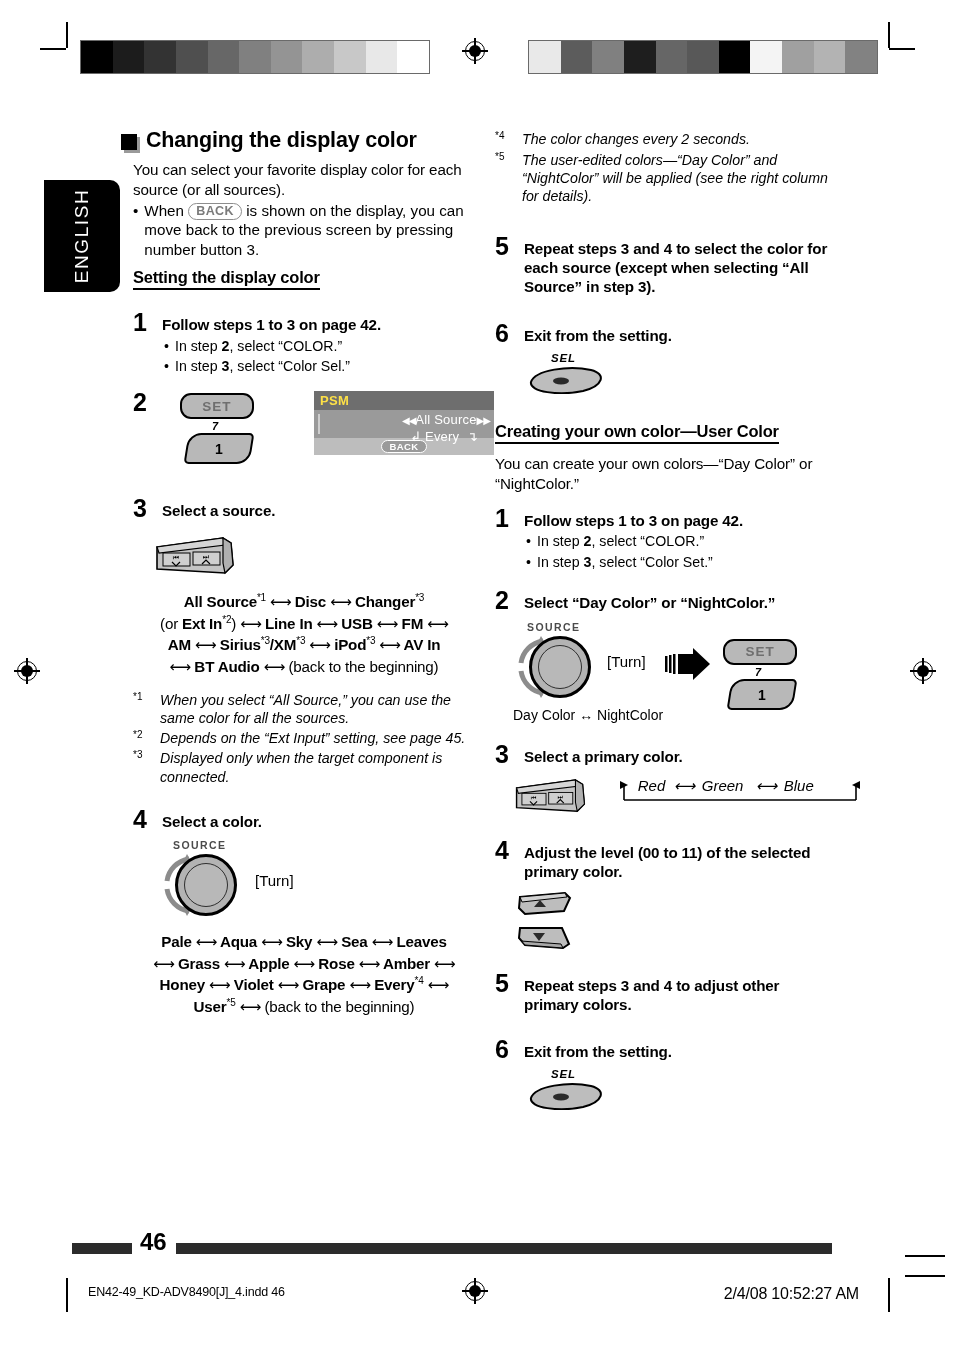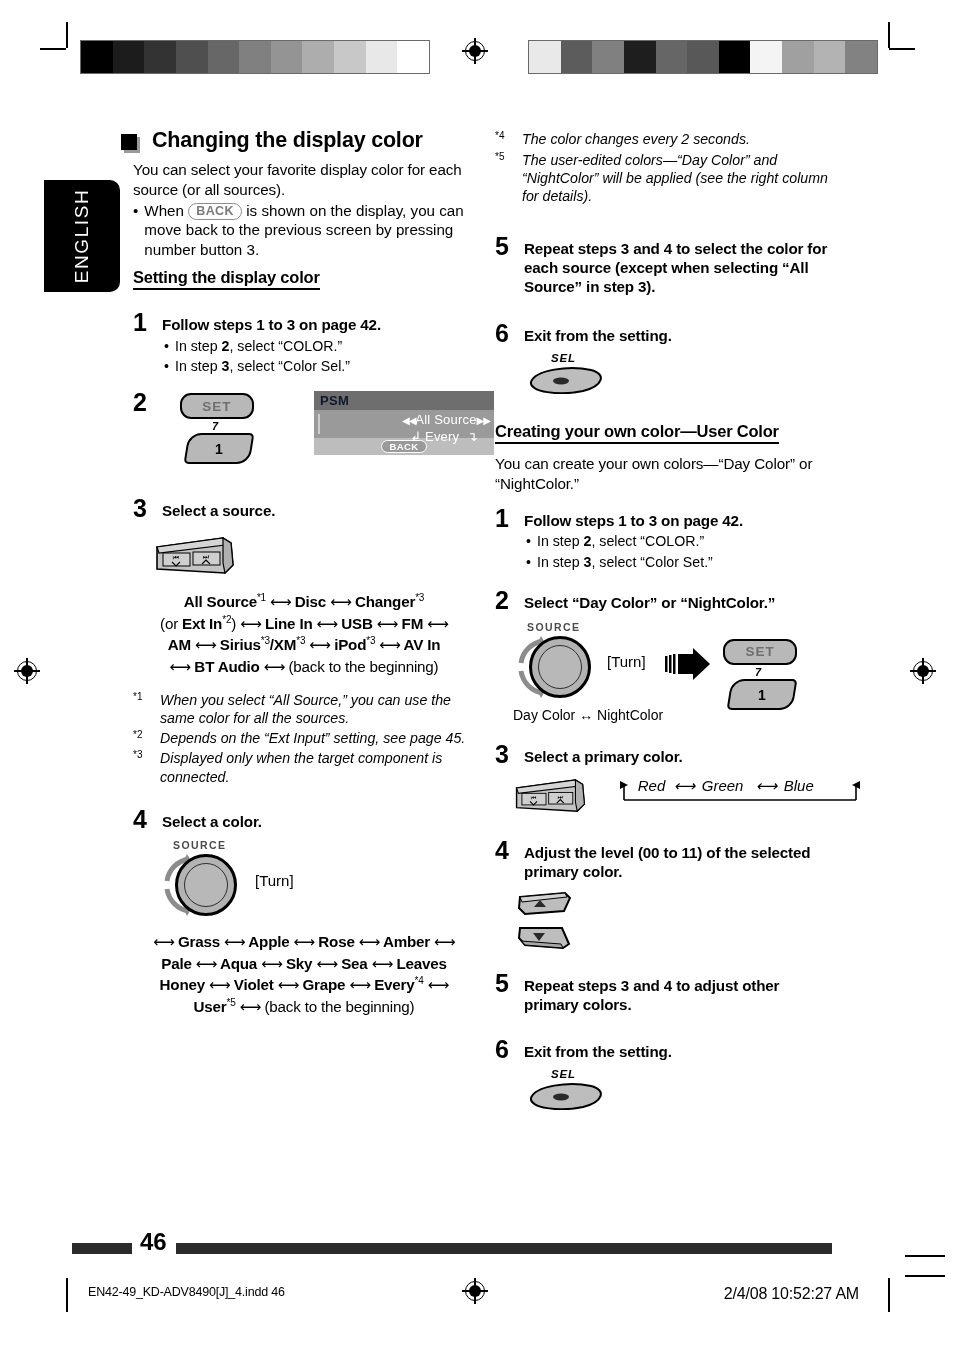--- a/index.html
+++ b/index.html
@@ -40,21 +40,21 @@
   }
 
   
   .col { position:absolute; top:128px; width:342px; }
   .col-left  { left:133px; }
   .col-right { left:495px; }
 
   
   .h1 {
     font-size:21.5px; font-weight:bold; letter-spacing:-0.2px;
-    display:flex; align-items:flex-start; gap:15px; margin:0 0 7px -12px;
+    display:flex; align-items:flex-start; gap:9px; margin:0 0 7px -12px;
   }
   .h1sq { flex:none; width:16px; height:16px; background:#000; margin-top:6px;
           box-shadow:3px 3px 0 0 #9a9a9a; }
   .body-t { font-size:15.2px; line-height:1.30; letter-spacing:-0.1px; }
   .bullet { display:flex; gap:6px; font-size:15.2px; line-height:1.30; margin-top:1px; }
   .bullet .bd { flex:none; }
   .h2 {
     font-size:16.5px; font-weight:bold; border-bottom:2.2px solid #000;
     display:inline-block; padding-bottom:1px; margin:8px 0 10px 0; letter-spacing:-0.2px;
   }
@@ -88,21 +88,21 @@
   .numbtn {
     width:62px; height:27px; background:#b8b8b8; border:2.2px solid #000;
     border-radius:13px 5px 13px 5px;
     transform:skewX(-9deg);
     display:flex; align-items:center; justify-content:center;
   }
   .numbtn span { font-size:14px; font-weight:bold; transform:skewX(9deg); }
 
   
   .psm { position:absolute; width:180px; }
-  .psm .bar { background:#6e6e6e; color:#0f172a; font-size:13px; font-weight:bold;
+  .psm .bar { background:#6e6e6e; color:#fde047; font-size:13px; font-weight:bold;
               padding:2px 6px; letter-spacing:0.3px; }
   .psm .screen { background:#9a9a9a; height:28px; position:relative; color:#fff; }
   .psm .foot { background:#bdbdbd; height:17px; display:flex; align-items:center; justify-content:center; }
   .psm .foot .pill { border:1.4px solid #fff; border-radius:9px; background:#9a9a9a;
      color:#fff; font-size:9.5px; font-weight:bold; padding:0 7px; letter-spacing:0.4px; }
   .psm .ln1 { position:absolute; right:4px; top:2px; font-size:13px; white-space:nowrap; letter-spacing:0.2px; }
   .psm .ln2 { position:absolute; right:16px; top:19px; font-size:13px; white-space:nowrap; letter-spacing:0.2px; }
   .psm .cur { position:absolute; left:4px; top:4px; width:2px; height:20px; background:#cfcfcf; }
 
   
@@ -330,22 +330,22 @@
           <path d="M33 12 L28 3 L24 11 Z" fill="#8c8c8c"></path>
           <path d="M8 38 A26 26 0 0 0 30 60" fill="none" stroke="#8c8c8c" stroke-width="5"></path>
           <path d="M24 57 L28 65 L33 56 Z" fill="#8c8c8c"></path>
         </svg>
         <div class="dial"></div>
       </div>
       <div style="font-size:15px;margin-left:4px;">[Turn]</div>
     </div>
 
     <div class="chain">
+      <div>Pale <span class="ar">⟷</span> Aqua <span class="ar">⟷</span> Sky <span class="ar">⟷</span> Sea <span class="ar">⟷</span> Leaves</div>
       <div><span class="ar">⟷</span> Grass <span class="ar">⟷</span> Apple <span class="ar">⟷</span> Rose <span class="ar">⟷</span> Amber <span class="ar">⟷</span></div>
-      <div>Pale <span class="ar">⟷</span> Aqua <span class="ar">⟷</span> Sky <span class="ar">⟷</span> Sea <span class="ar">⟷</span> Leaves</div>
       <div>Honey <span class="ar">⟷</span> Violet <span class="ar">⟷</span> Grape <span class="ar">⟷</span> Every<sup>*4</sup> <span class="ar">⟷</span></div>
       <div>User<sup>*5</sup> <span class="ar">⟷</span> <span class="norm">(back to the beginning)</span></div>
     </div>
   </div>
 
   <div class="col col-right">
 
     <div class="fn" style="margin-top:2px;">
       <span class="mk"><sup>*4</sup></span>
       <span>The color changes every 2 seconds.</span>

